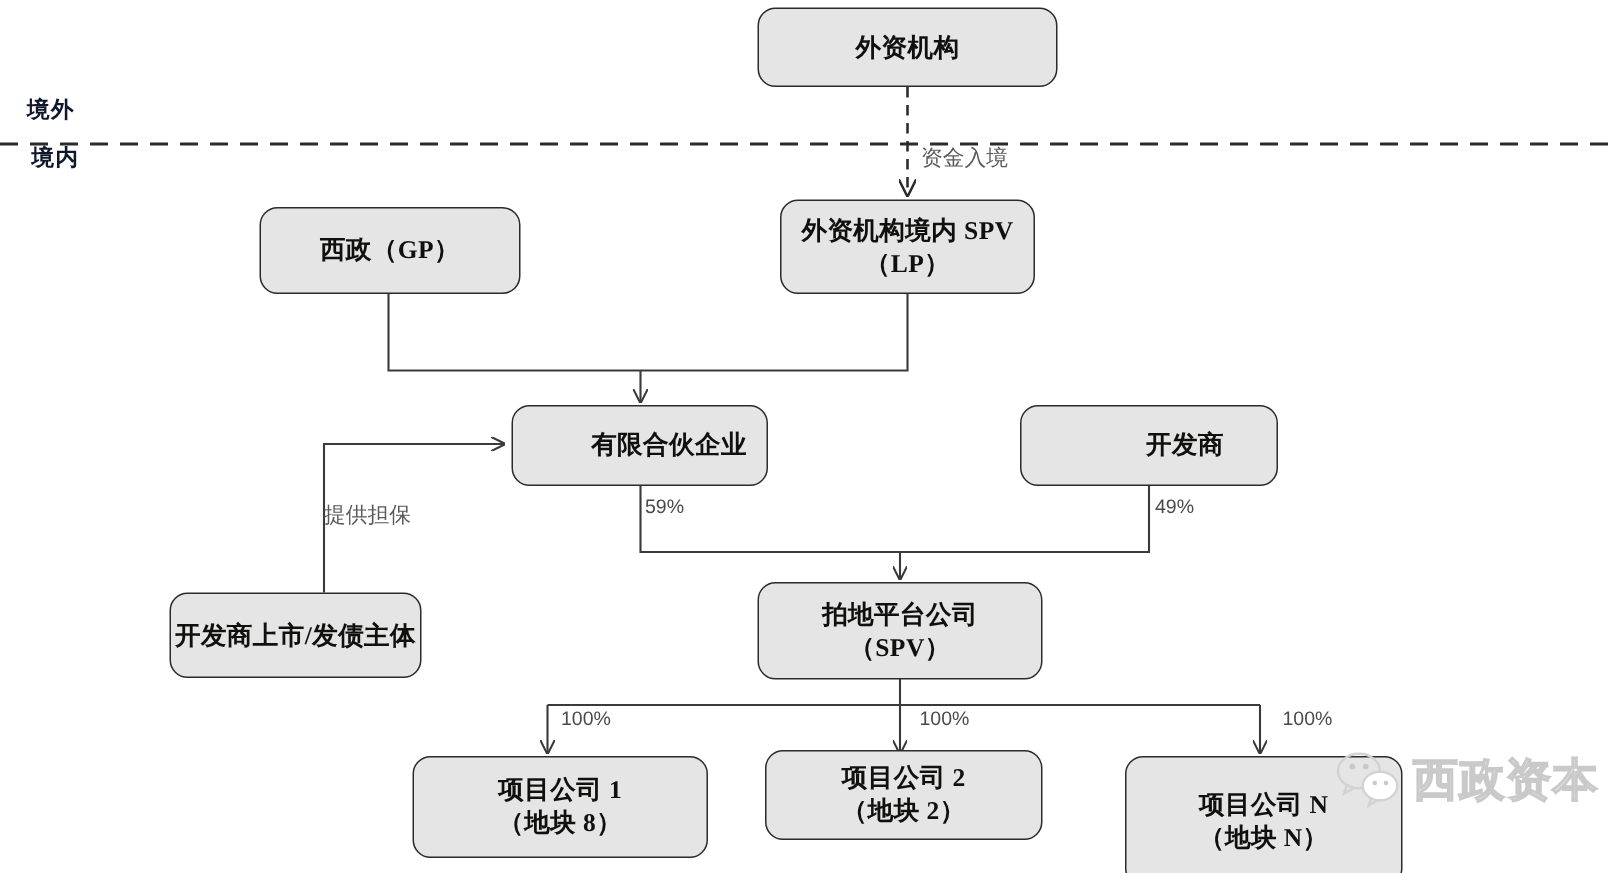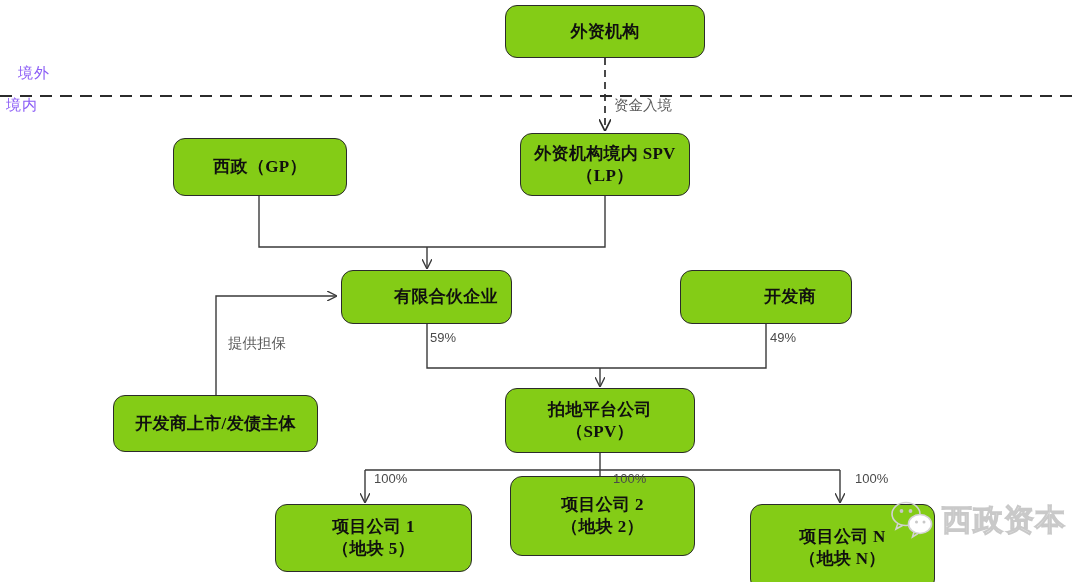--- a/index.html
+++ b/index.html
@@ -24,21 +24,21 @@
     top: 0;
     width: 1080px;
     height: 582px;
     pointer-events: none;
   }
   .node {
     position: absolute;
     box-sizing: border-box;
     border: 1.6px solid #2b2b2b;
     border-radius: 12px;
-    background: #84cc16;
+    background: #e5e5e5;
     display: flex;
     flex-direction: column;
     align-items: center;
     justify-content: center;
     text-align: center;
     color: #10100f;
     font-weight: bold;
     font-size: 17px;
     line-height: 1.28;
     letter-spacing: 0.3px;
@@ -55,25 +55,26 @@
     white-space: nowrap;
     z-index: 4;
   }
   .edge-label.cn {
     font-family: Liberation Mono, monospace;
     font-size: 14.5px;
     color: #5a5a5a;
   }
   .zone-label {
     position: absolute;
-    color: #8b5cf6;
+    color: #0f172a;
     font-size: 15px;
     letter-spacing: 1px;
     white-space: nowrap;
     z-index: 4;
+    font-weight: bold;
   }
   .watermark {
     position: absolute;
     left: 890px;
     top: 500px;
     width: 180px;
     height: 70px;
     display: flex;
     align-items: flex-start;
     gap: 6px;
@@ -116,21 +117,21 @@
     <path d="M 427 324 L 427 368 L 766 368 L 766 324" fill="none" stroke="#3a3a3a" stroke-width="1.4"></path>
     <line x1="600" y1="368" x2="600" y2="386" stroke="#3a3a3a" stroke-width="1.4" marker-end="url(#arrow)"></line>
 
     <path d="M 600 452 L 600 470 M 365 470 L 840 470" fill="none" stroke="#3a3a3a" stroke-width="1.4"></path>
     <line x1="365" y1="470" x2="365" y2="502" stroke="#3a3a3a" stroke-width="1.4" marker-end="url(#arrow)"></line>
     <line x1="600" y1="470" x2="600" y2="502" stroke="#3a3a3a" stroke-width="1.4" marker-end="url(#arrow)"></line>
     <line x1="840" y1="470" x2="840" y2="502" stroke="#3a3a3a" stroke-width="1.4" marker-end="url(#arrow)"></line>
   </svg>
 
   <div class="zone-label" style="left:18px; top:64px;">境外</div>
-  <div class="zone-label" style="left:6px; top:96px;">境内</div>
+  <div class="zone-label" style="left:21px; top:96px;">境内</div>
 
   <div class="node" style="left:505px; top:5px; width:200px; height:53px;">
     <span>外资机构</span>
   </div>
 
   <div class="node" style="left:173px; top:138px; width:174px; height:58px;">
     <span>西政（GP）</span>
   </div>
 
   <div class="node" style="left:520px; top:133px; width:170px; height:63px;">
@@ -139,47 +140,47 @@
   </div>
 
   <div class="node" style="left:341px; top:270px; width:171px; height:54px;padding-left:39px;">
     <span>有限合伙企业</span>
   </div>
 
   <div class="node" style="left:680px; top:270px; width:172px; height:54px;padding-left:48px;">
     <span>开发商</span>
   </div>
 
-  <div class="node" style="left:113px; top:395px; width:205px; height:57px;">
+  <div class="node" style="left:113px; top:395px; width:168px; height:57px;">
     <span>开发商上市/发债主体</span>
   </div>
 
   <div class="node" style="left:505px; top:388px; width:190px; height:65px;">
     <span>拍地平台公司</span>
     <span class="line2">（SPV）</span>
   </div>
 
   <div class="node" style="left:275px; top:504px; width:197px; height:68px;">
     <span>项目公司 1</span>
-    <span class="line2">（地块 5）</span>
-  </div>
-
-  <div class="node" style="left:510px; top:476px; width:185px; height:80px;">
+    <span class="line2">（地块 8）</span>
+  </div>
+
+  <div class="node" style="left:510px; top:500px; width:185px; height:60px;">
     <span>项目公司 2</span>
     <span class="line2">（地块 2）</span>
   </div>
 
   <div class="node" style="left:750px; top:504px; width:185px; height:87px;">
     <span>项目公司 N</span>
     <span class="line2">（地块 N）</span>
   </div>
 
   <div class="edge-label cn" style="left:614px; top:96px;">资金入境</div>
 
-  <div class="edge-label cn" style="left:228px; top:334px;">提供担保</div>
+  <div class="edge-label cn" style="left:216px; top:334px;">提供担保</div>
 
   <div class="edge-label" style="left:430px; top:330px;">59%</div>
 
   <div class="edge-label" style="left:770px; top:330px;">49%</div>
 
   <div class="edge-label" style="left:374px; top:471px;">100%</div>
 
   <div class="edge-label" style="left:613px; top:471px;">100%</div>
 
   <div class="edge-label" style="left:855px; top:471px;">100%</div>

